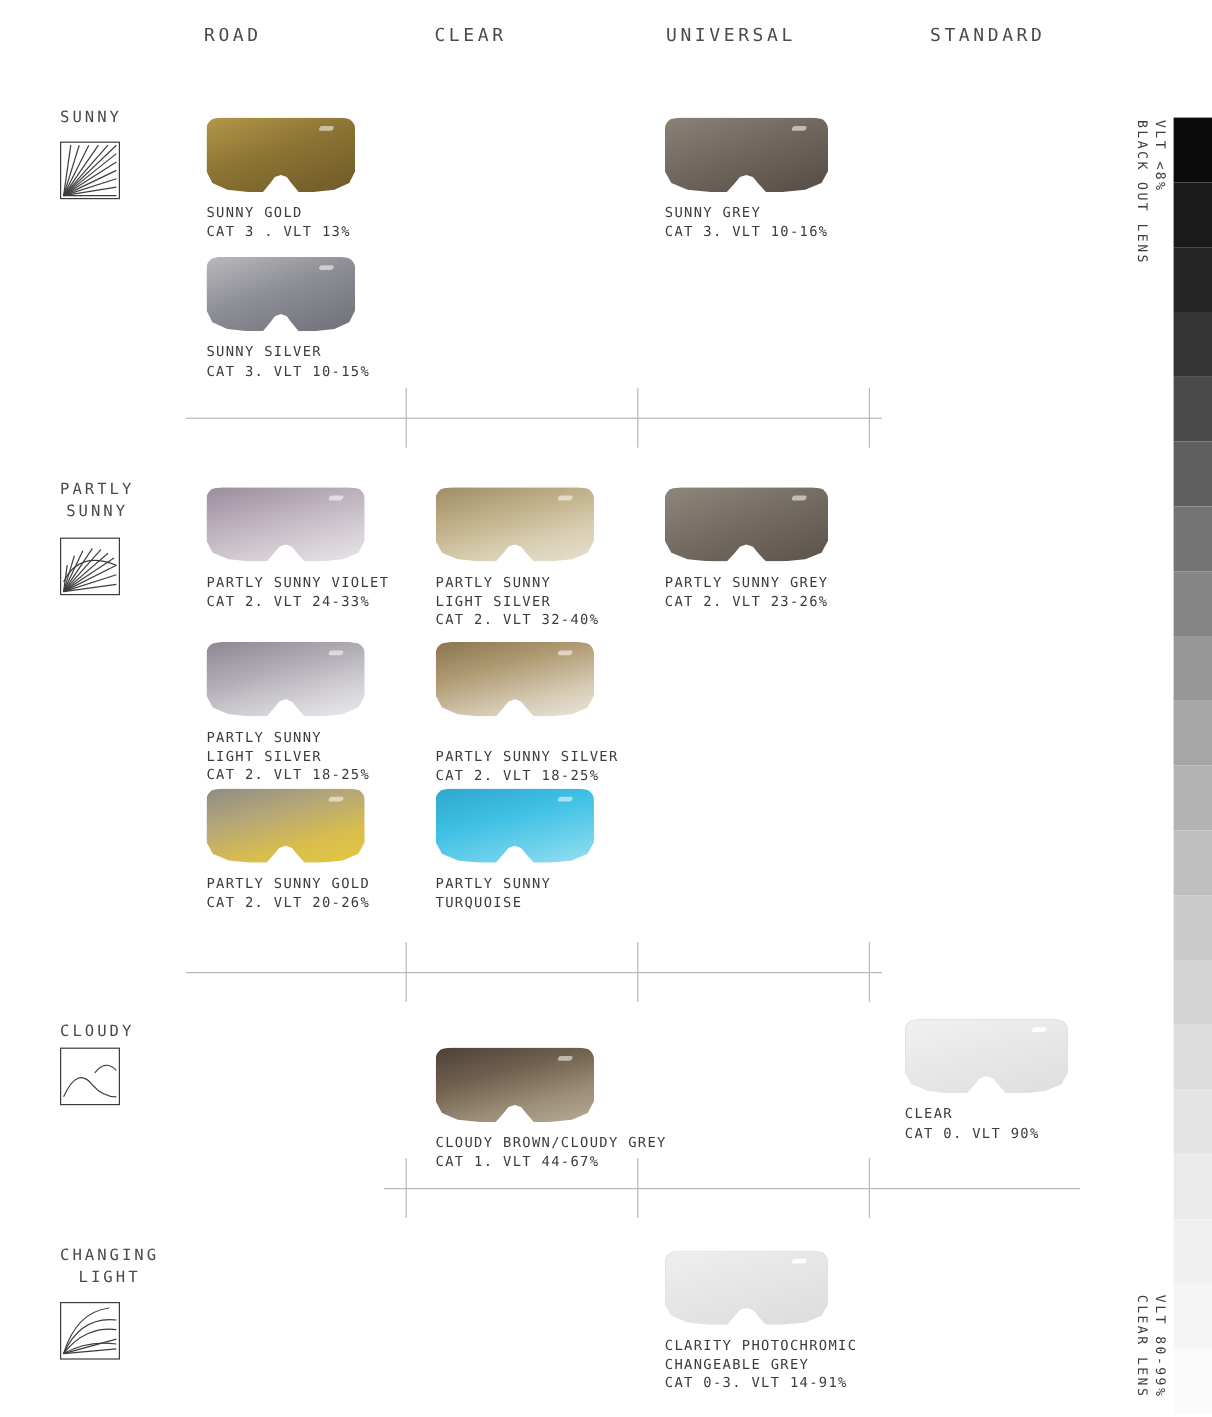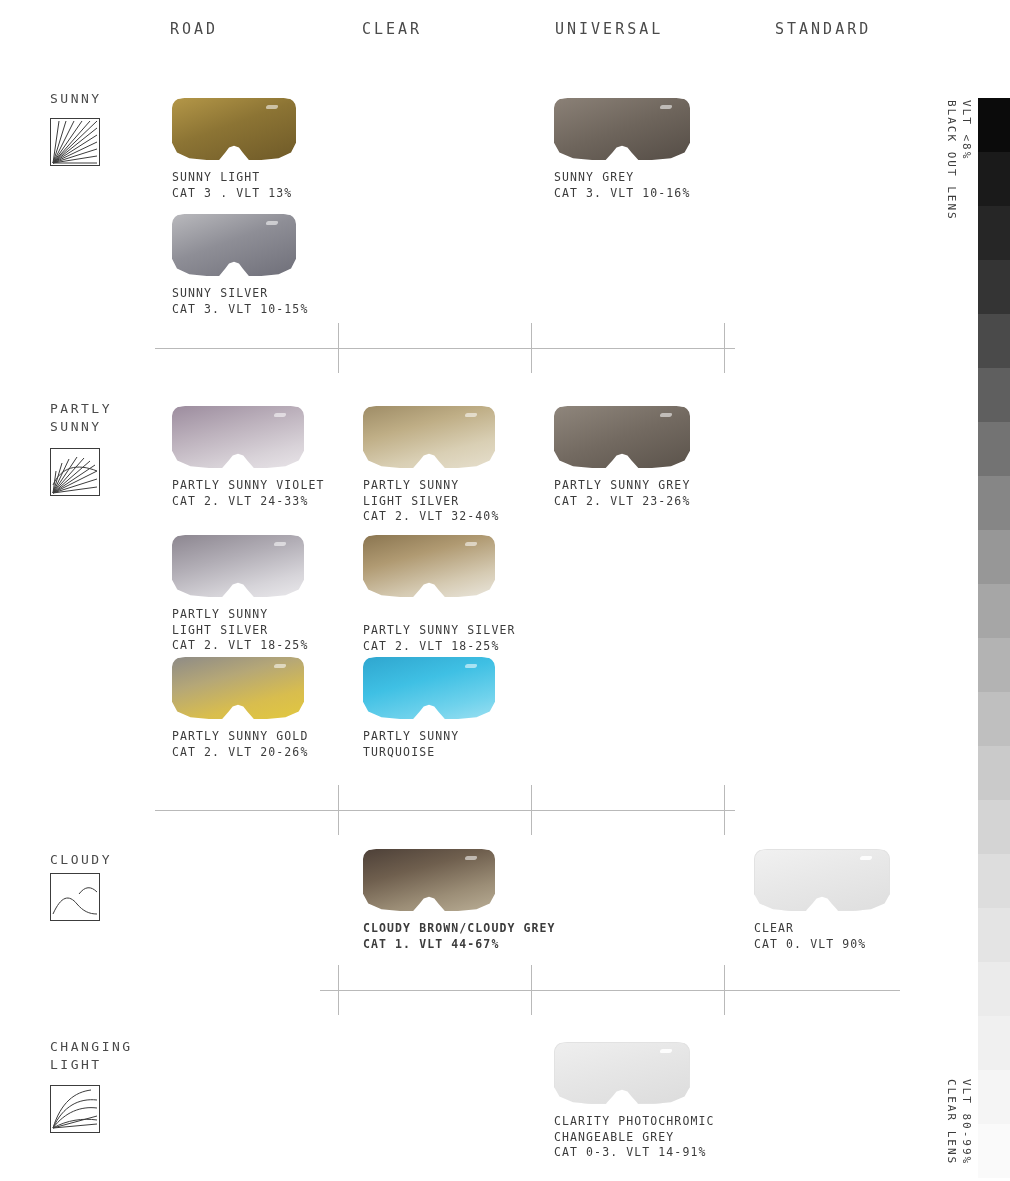--- a/index.html
+++ b/index.html
@@ -25,20 +25,21 @@
   }
 
   
   .row-label {
     position:absolute;
     font-size:13px;
     letter-spacing:2.5px;
     color:#4a4a4a;
     line-height:18px;
     white-space:pre-line;
+    text-align:center;
   }
   .row-icon {
     position:absolute;
     width:50px; height:48px;
     border:1px solid #3c3c3c;
     background:#fff;
     overflow:hidden;
   }
 
   
@@ -162,21 +163,21 @@
         <path d="M2 42 C16 34 32 32 46 34"></path>
       </g>
     </svg>
   </div>
 
   <div class="lens-item" style="left:172px; top:98px; width:150px;">
     <div class="lens-shape" style="width:124px;">
       <div class="body" style="background:linear-gradient(160deg,#b49748 0%,#8c7434 45%,#6f5a28 100%)"></div>
       <div class="glint"></div>
     </div>
-    <div class="lens-caption">SUNNY LIGHT</div>
+    <div class="lens-caption">SUNNY GOLD</div>
     <div class="lens-caption" style="margin-top:0">CAT 3 . VLT 13%</div>
   </div>
 
   <div class="lens-item" style="left:554px; top:98px; width:170px;">
     <div class="lens-shape" style="width:136px;">
       <div class="body" style="background:linear-gradient(160deg,#8b8177 0%,#6e655c 50%,#554d46 100%)"></div>
       <div class="glint"></div>
     </div>
     <div class="lens-caption">SUNNY GREY</div>
     <div class="lens-caption" style="margin-top:0">CAT 3. VLT 10-16%</div>
@@ -250,21 +251,21 @@
   <div class="lens-item" style="left:363px; top:657px; width:170px;">
     <div class="lens-shape" style="width:132px;">
       <div class="body" style="background:linear-gradient(165deg,#2fa6cf 0%,#3fc0e4 40%,#6fd2ec 75%,#9adff1 100%)"></div>
       <div class="glint"></div>
     </div>
     <div class="lens-caption">PARTLY SUNNY
 TURQUOISE</div>
     <div class="lens-caption" style="margin-top:0"></div>
   </div>
 
-  <div class="lens-item" style="left:363px; top:849px; width:230px;font-weight:bold;">
+  <div class="lens-item" style="left:363px; top:873px; width:230px;">
     <div class="lens-shape" style="width:132px;">
       <div class="body" style="background:linear-gradient(165deg,#4d4038 0%,#6f5f4e 35%,#9b8d76 70%,#b9ad95 100%)"></div>
       <div class="glint"></div>
     </div>
     <div class="lens-caption">CLOUDY BROWN/CLOUDY GREY</div>
     <div class="lens-caption" style="margin-top:0">CAT 1. VLT 44-67%</div>
   </div>
 
   <div class="lens-item" style="left:754px; top:849px; width:160px;">
     <div class="lens-shape" style="width:136px;">

